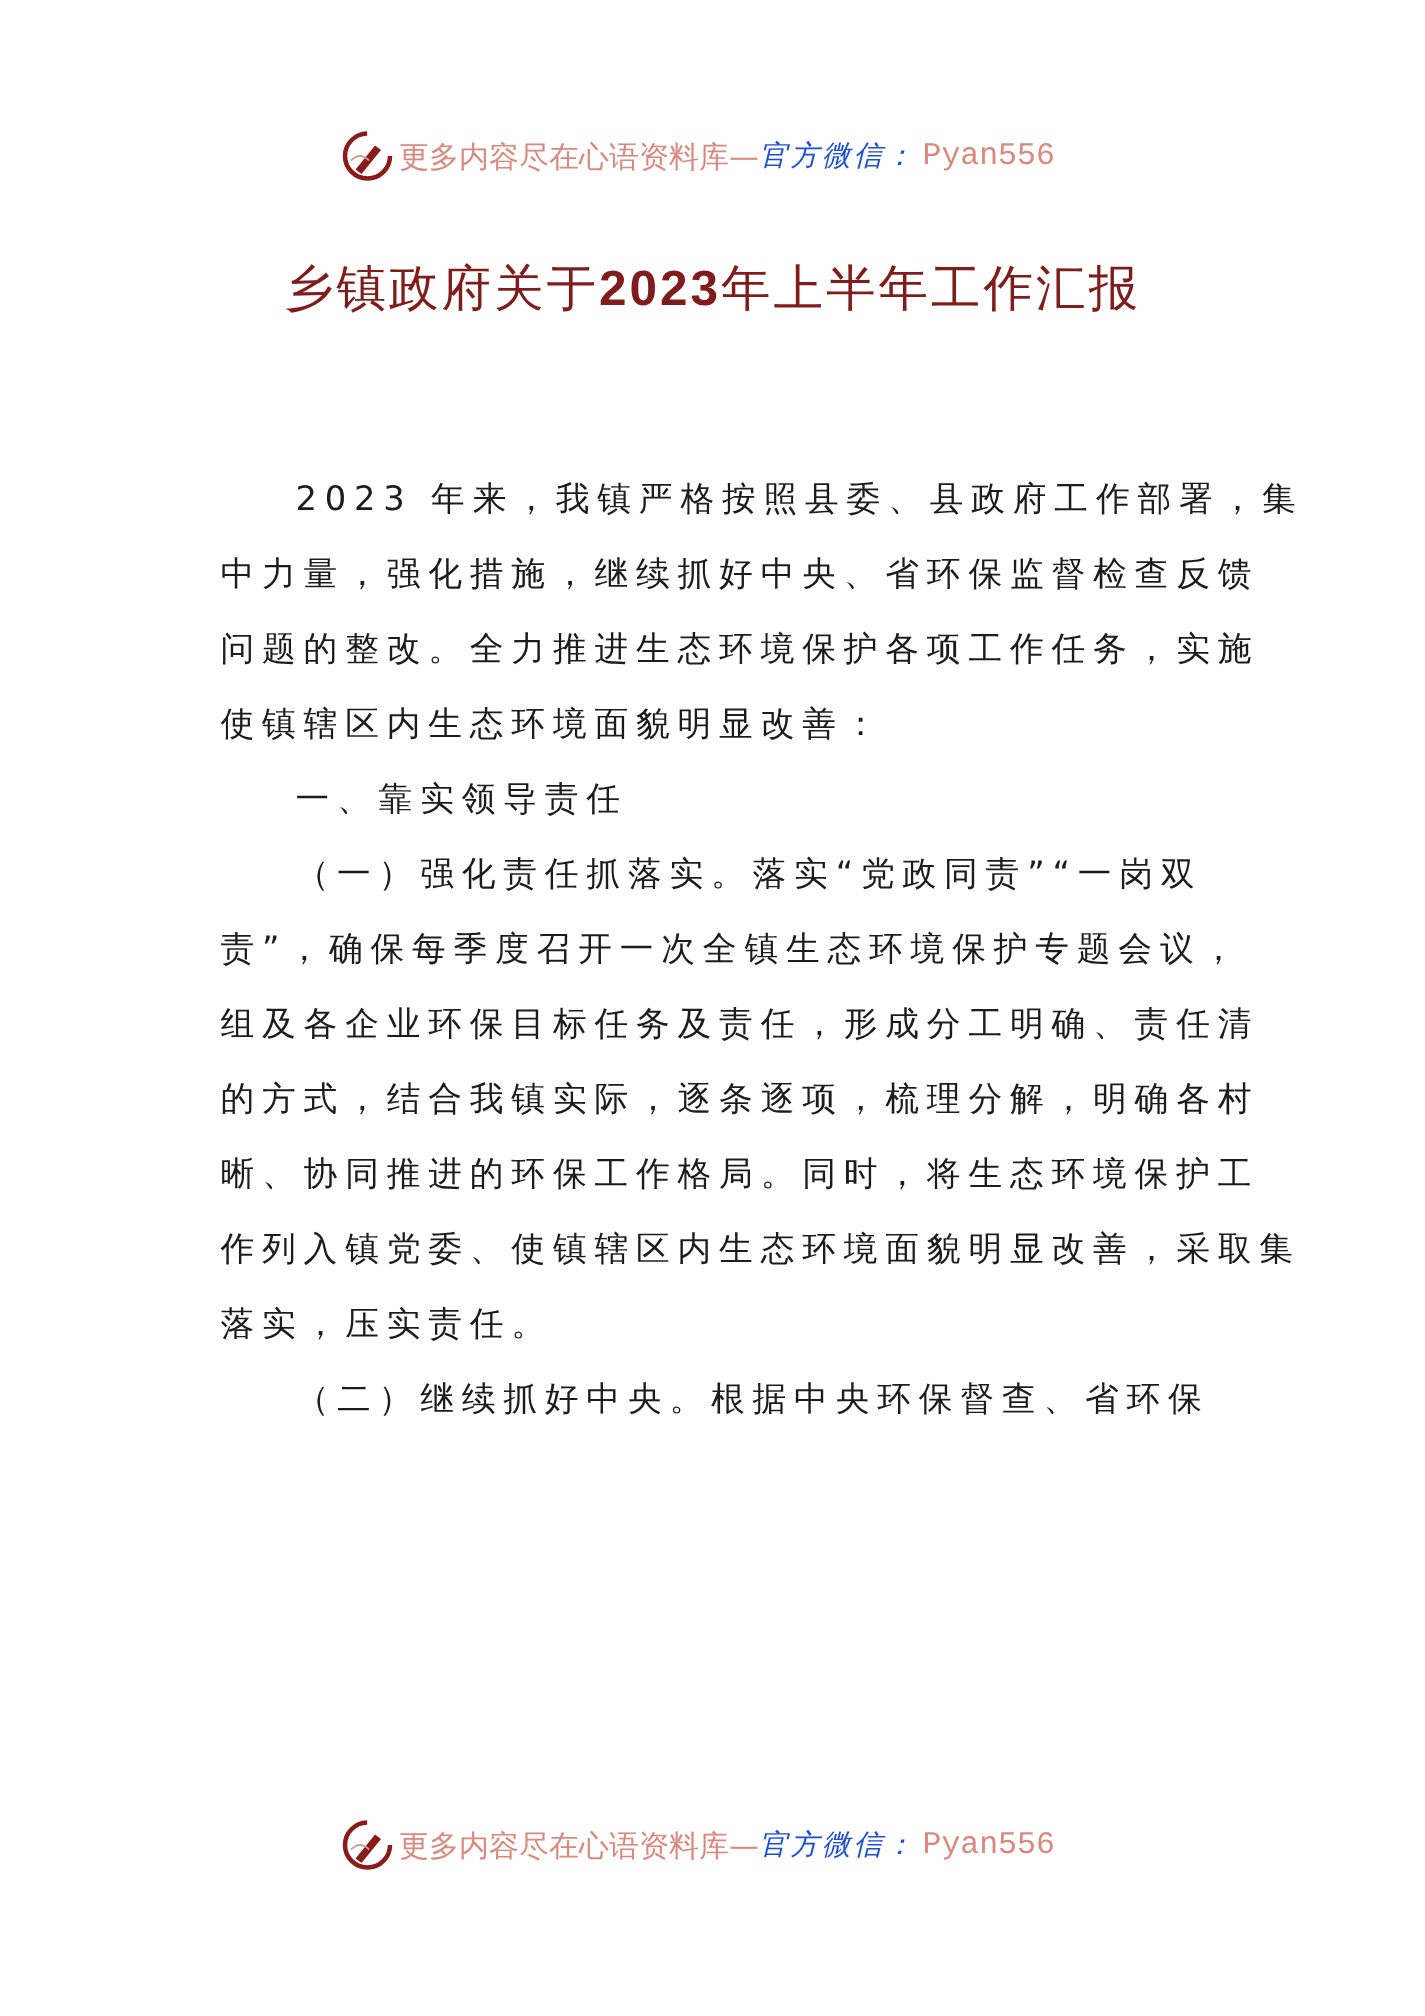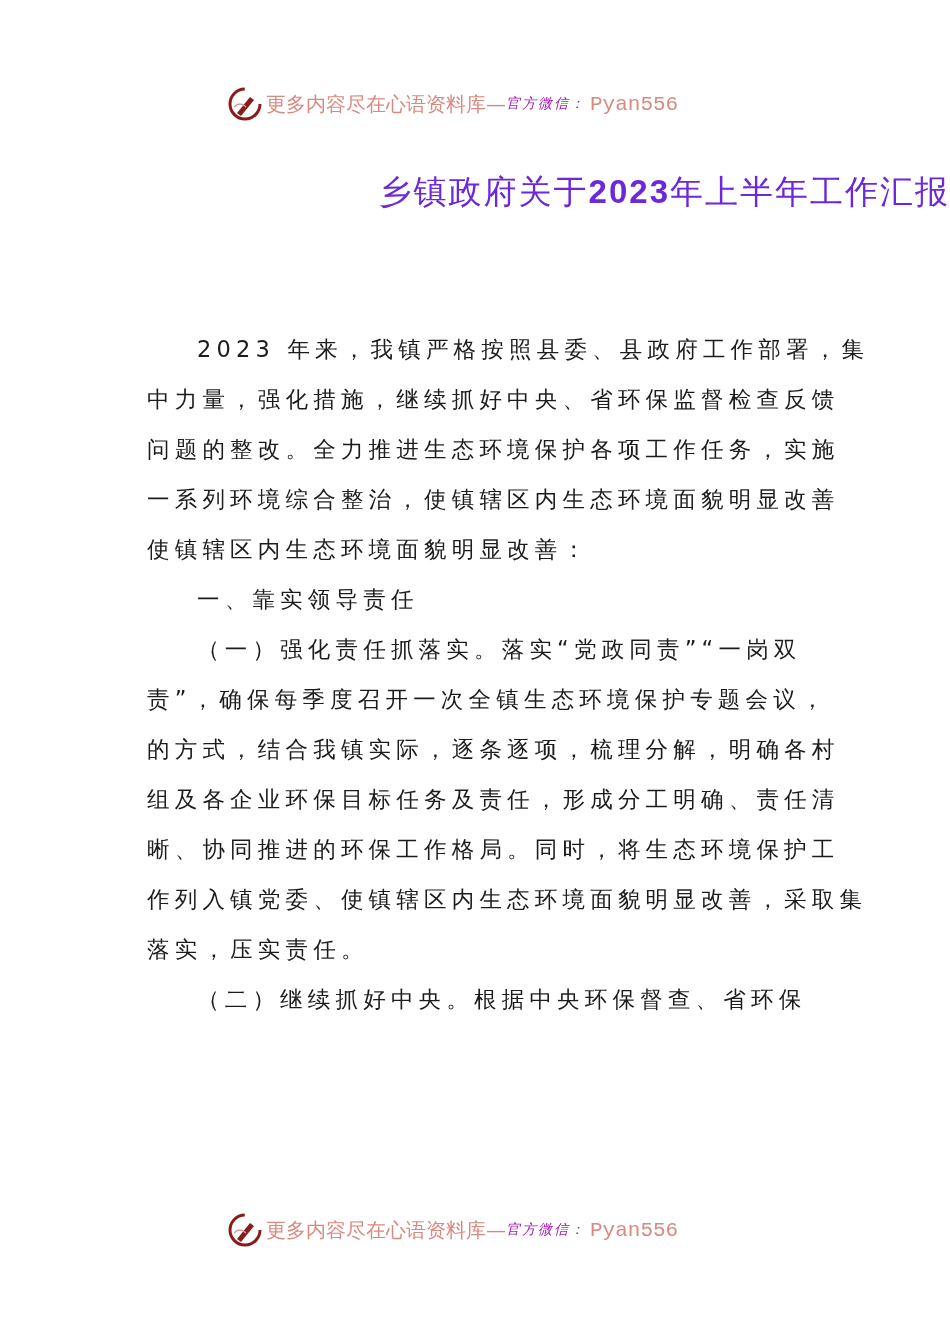--- a/index.html
+++ b/index.html
@@ -2,26 +2,26 @@
 <html><head>
 <meta charset="utf-8">
 <style>
   html, body { margin:0; padding:0; background:#ffffff; }
   body { width:950px; height:1344px; position:relative; overflow:hidden;
          font-family:"DejaVu Sans", "Liberation Sans", sans-serif; color:#1a1a1a; }
   .watermark { position:absolute; left:228px; height:40px; display:flex; align-items:center; white-space:nowrap; }
   .wm-logo { width:34px; height:34px; margin-right:4px; }
   .wm-site { color:#d98a80; font-family:"DejaVu Serif", serif; font-size:20px; letter-spacing:0px;text-align:right; }
   .wm-dash { color:#d98a80; font-size:20px; }
-  .wm-official { color:#a21caf; font-family:"DejaVu Serif", serif; font-size:14px; font-style:italic; letter-spacing:2px; }
+  .wm-official { color:#1d4ed8; font-family:"DejaVu Serif", serif; font-size:19px; font-style:italic; letter-spacing:2px; }
   .wm-id { color:#d98a80; font-family:Liberation Mono, monospace; font-size:21px; margin-left:4px; }
-  .title { position:absolute; top:170px; left:0; width:950px; text-align:right;
-           font-size:33px; letter-spacing:2px; color:#6d28d9; font-weight:normal; }
+  .title { position:absolute; top:170px; left:0; width:950px; text-align:center;
+           font-size:33px; letter-spacing:2px; color:#7f1d1d; font-weight:normal; }
   .title .num { font-family:"Liberation Sans", sans-serif; font-weight:bold; }
-  .content { position:absolute; left:147px; top:328px; width:660px; }
+  .content { position:absolute; left:147px; top:312px; width:660px; }
   .line { height:50px; line-height:42px; font-size:22.5px; letter-spacing:5.2px; white-space:nowrap; color:#1c1c1c; }
   .indent { padding-left:50px; }
 </style>
 </head>
 <body>
 
 <div class="watermark" style="top:84px;">
   <svg class="wm-logo" viewBox="0 0 34 34">
     <circle cx="17" cy="17" r="15" fill="none" stroke="#8b1a1a" stroke-width="3" stroke-dasharray="70 25"></circle>
     <path d="M9 26 L22 10 L26 13 L13 29 Z" fill="#8b1a1a"></path>
@@ -34,27 +34,26 @@
 </div>
 
 <div class="title">
   <span>乡镇政府关于</span><span class="num">2023</span><span>年上半年工作汇报</span>
 </div>
 
 <div class="content">
   <div class="line indent">2023 年来，我镇严格按照县委、县政府工作部署，集</div>
   <div class="line">中力量，强化措施，继续抓好中央、省环保监督检查反馈</div>
   <div class="line">问题的整改。全力推进生态环境保护各项工作任务，实施</div>
-  <div class="line">一系列环境综合整治，使镇辖区内生态环境面貌明显改善</div>
   <div class="line">使镇辖区内生态环境面貌明显改善：</div>
   <div class="line indent">一、靠实领导责任</div>
   <div class="line indent">（一）强化责任抓落实。落实“党政同责”“一岗双</div>
   <div class="line">责”，确保每季度召开一次全镇生态环境保护专题会议，</div>
+  <div class="line">组及各企业环保目标任务及责任，形成分工明确、责任清</div>
   <div class="line">的方式，结合我镇实际，逐条逐项，梳理分解，明确各村</div>
-  <div class="line">组及各企业环保目标任务及责任，形成分工明确、责任清</div>
   <div class="line">晰、协同推进的环保工作格局。同时，将生态环境保护工</div>
   <div class="line">作列入镇党委、使镇辖区内生态环境面貌明显改善，采取集</div>
   <div class="line">落实，压实责任。</div>
   <div class="line indent">（二）继续抓好中央。根据中央环保督查、省环保</div>
 </div>
 
 <div class="watermark" style="top:1210px;">
   <svg class="wm-logo" viewBox="0 0 34 34">
     <circle cx="17" cy="17" r="15" fill="none" stroke="#8b1a1a" stroke-width="3" stroke-dasharray="70 25"></circle>
     <path d="M9 26 L22 10 L26 13 L13 29 Z" fill="#8b1a1a"></path>

